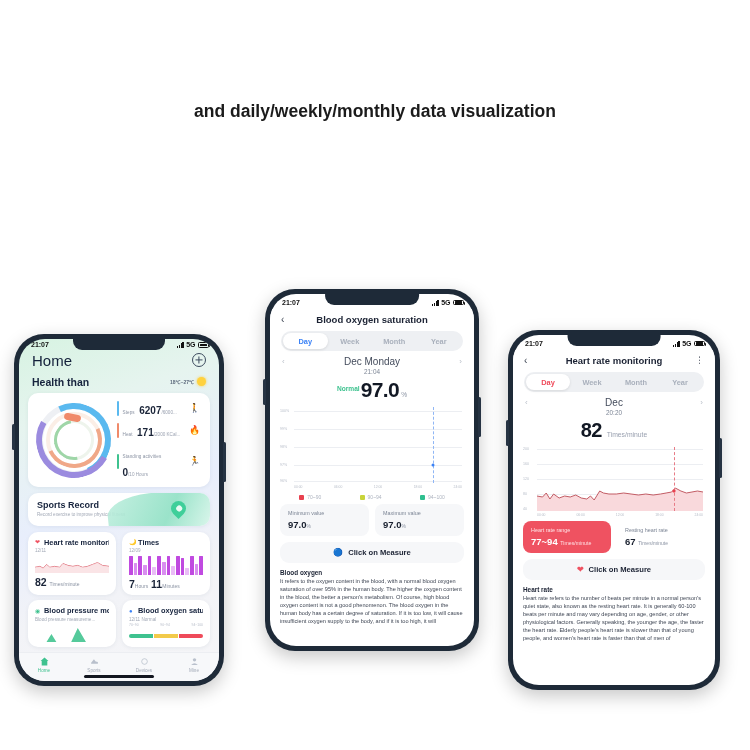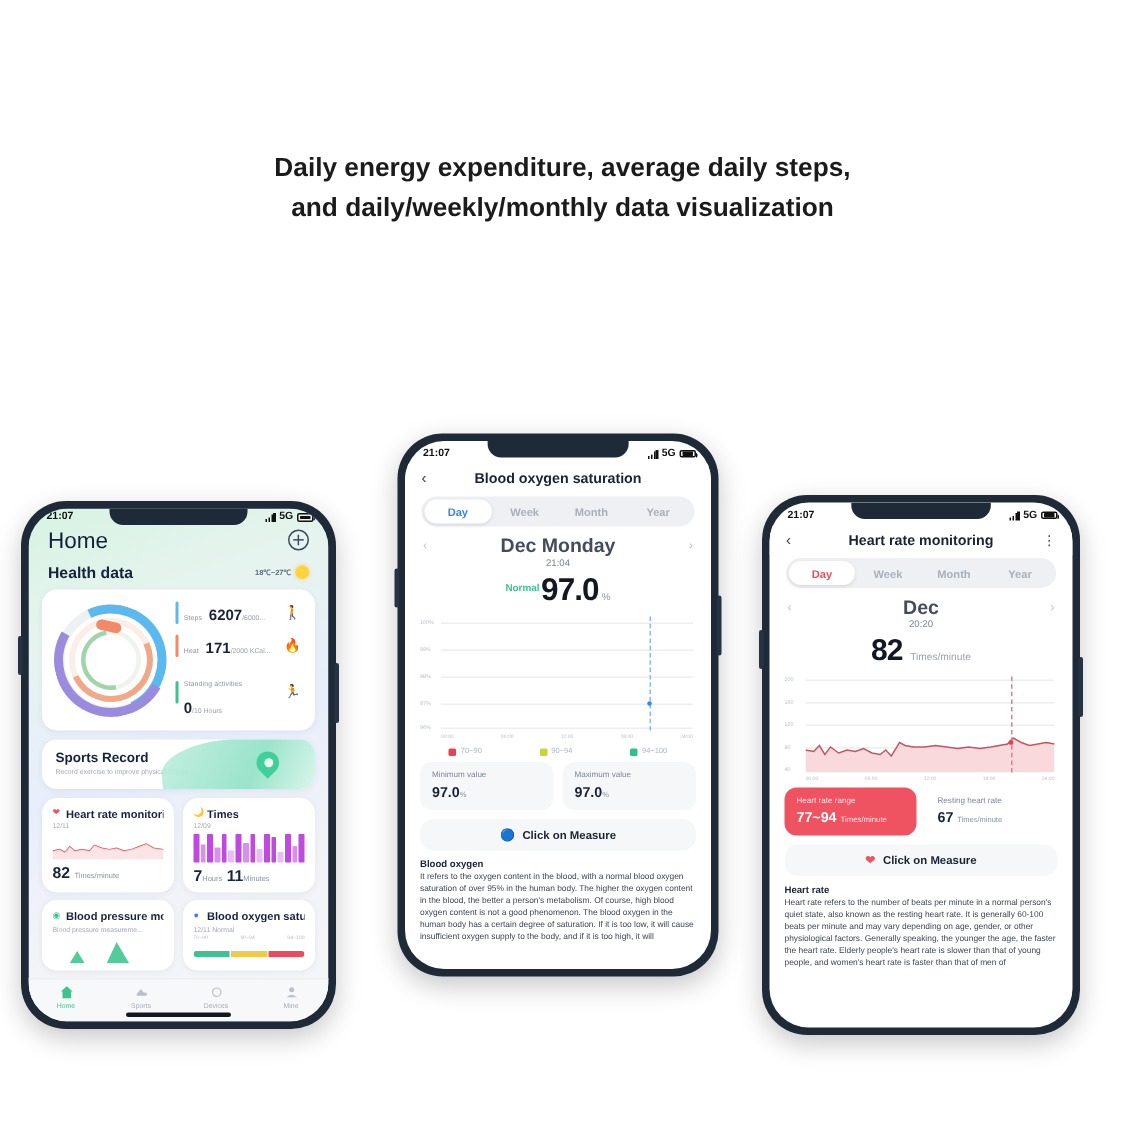--- a/index.html
+++ b/index.html
@@ -191,21 +191,21 @@
   .kebab{width:12px;text-align:right;font-size:9px;color:#3a4250;letter-spacing:0;line-height:.7;}
 
   .segwrap{margin:2px 11px 0 11px;background:#eef0f3;border-radius:11px;display:flex;padding:2px;}
   .seg{flex:1;text-align:center;font-size:7.4px;font-weight:600;color:#a9b0bc;padding:3.5px 0;border-radius:9px;}
   .seg.on{background:#fff;box-shadow:0 1px 3px rgba(0,0,0,.1);}
   .seg.on.blue{color:#3b82f6;}
   .seg.on.red{color:#ef4a5a;}
 
   .datenav{display:flex;align-items:center;justify-content:space-between;padding:5px 12px 1px 12px;}
   .datenav .arw{font-size:8px;color:#b9bfc9;}
-  .date-label{font-size:13px;font-weight:700;color:#444c5c;}
+  .date-label{font-size:10px;font-weight:400;color:#444c5c;}
   .time-label{text-align:center;font-size:6.4px;color:#7c8595;padding-bottom:2px;}
 
   .bigval{text-align:center;padding:1px 0 3px 0;}
   .bigval .stat{font-size:6.6px;font-weight:600;color:#3ec28f;vertical-align:6px;margin-right:1px;}
   .bigval .num{font-size:21px;font-weight:700;color:#121824;letter-spacing:-.6px;}
   .bigval .unit{font-size:6.6px;color:#8b93a3;margin-left:2px;}
   .bigval.hr .num{font-size:20px;}
   .bigval.hr .unit{font-size:6.8px;color:#9aa1b0;margin-left:5px;}
 
   .chartbox{margin:0 0 0 0;padding:2px 10px 0 10px;position:relative;}
@@ -242,21 +242,20 @@
 
   .infobox{margin:6px 10px 0 10px;}
   .info-h{font-size:6.4px;font-weight:700;color:#1b2233;margin-bottom:2px;}
   .info-p{font-size:5.6px;line-height:1.42;color:#3f4654;text-align:left;}
 </style>
 </head>
 <body>
 
 <div class="hero">
   <div class="hero-sub">
-    <div>Daily energy expenditure, average daily steps,</div>
     <div>and daily/weekly/monthly data visualization</div>
   </div>
 </div>
 
 <div class="stage">
 
   <div class="phone p-left">
     <div class="screen">
       <div class="notch"></div>
       <div class="home-wrap">
@@ -276,21 +275,21 @@
               </span>
           </span>
         </div>
 
         <div class="home-topbar">
           <span class="home-title">Home</span>
           <span class="plus-ico"></span>
         </div>
 
         <div class="hd-row">
-          <span class="hd-title">Health data</span>
+          <span class="hd-title">Health than</span>
           <span class="hd-weather">
             <span>18℃~27℃</span>
             <span class="sun"></span>
           </span>
         </div>
 
         <div class="card card-metrics">
           <div class="rings">
             <div class="ring r1"></div>
               <div class="r1i"></div>

